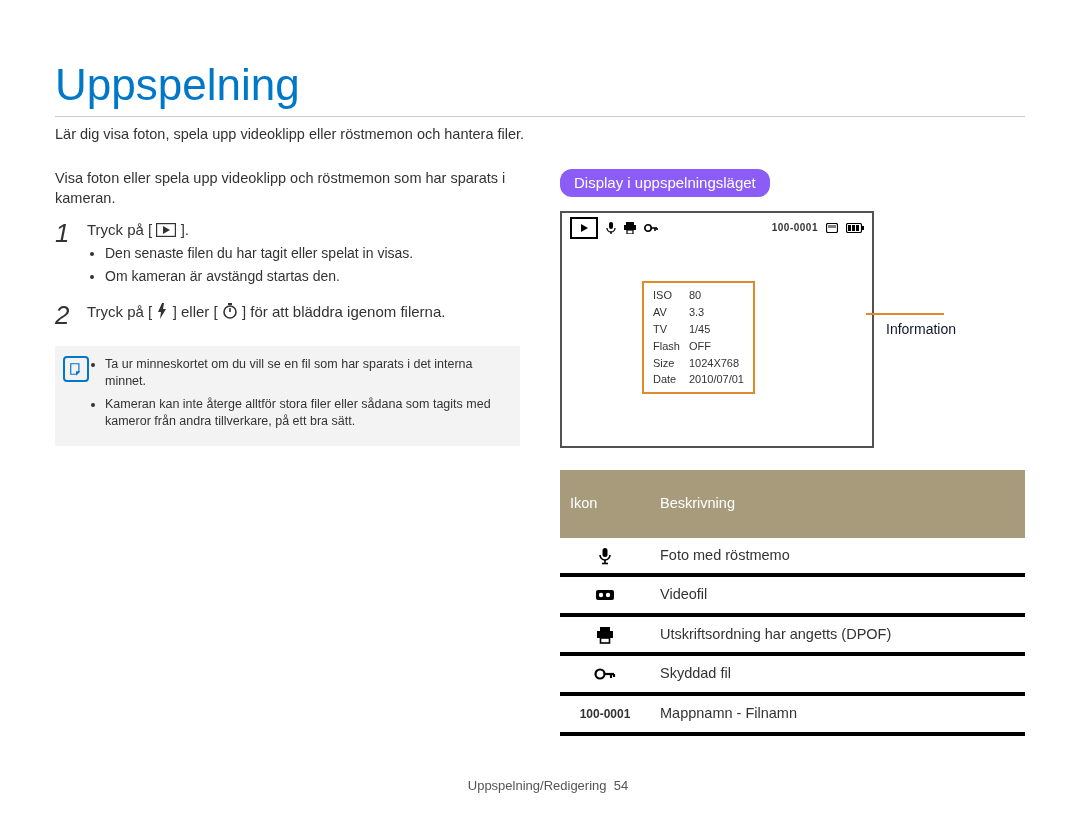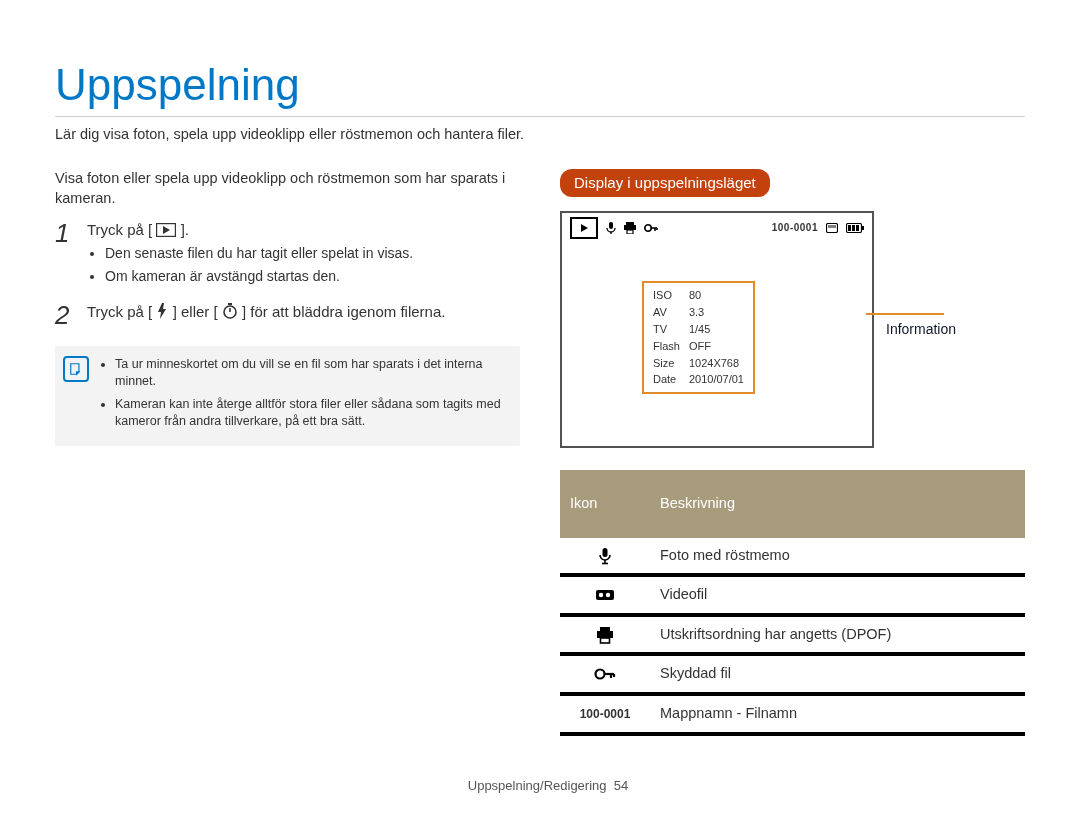--- a/index.html
+++ b/index.html
@@ -60,38 +60,37 @@
     display: inline-flex;
     vertical-align: -2px;
   }
   .inline-icon svg { display: block; }
   .note-box {
     margin-top: 18px;
     background: #f3f3f3;
     border-radius: 2px;
     display: flex;
     padding: 10px 14px 10px 8px;
-    gap: 10px;
     font-size: 12.5px;
   }
   .note-icon {
     flex: none;
     width: 22px; height: 22px;
     border: 2px solid #0078c8;
     border-radius: 4px;
     color: #0078c8;
     display: flex; align-items: center; justify-content: center;
   }
   .note-icon svg { width: 14px; height: 14px; }
   .note-box ul { margin: 0; padding-left: 16px; }
   .note-box li { margin-bottom: 6px; }
 
   .badge-heading {
     display: inline-block;
-    background: #c2410c;
+    background: #8b5cf6;
     color: #fff;
     border-radius: 12px;
     padding: 4px 14px;
     font-size: 15px;
     margin-bottom: 14px;
     text-align: center;
   }
 
   
   .display-row { display: flex; align-items: center; gap: 12px; }

